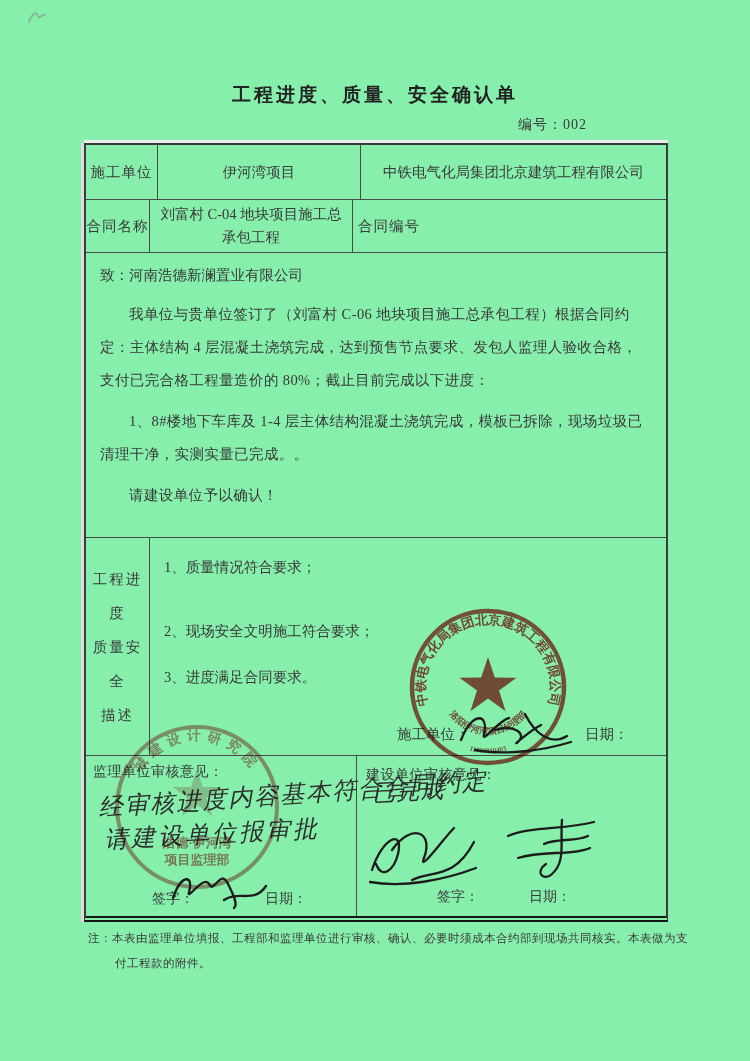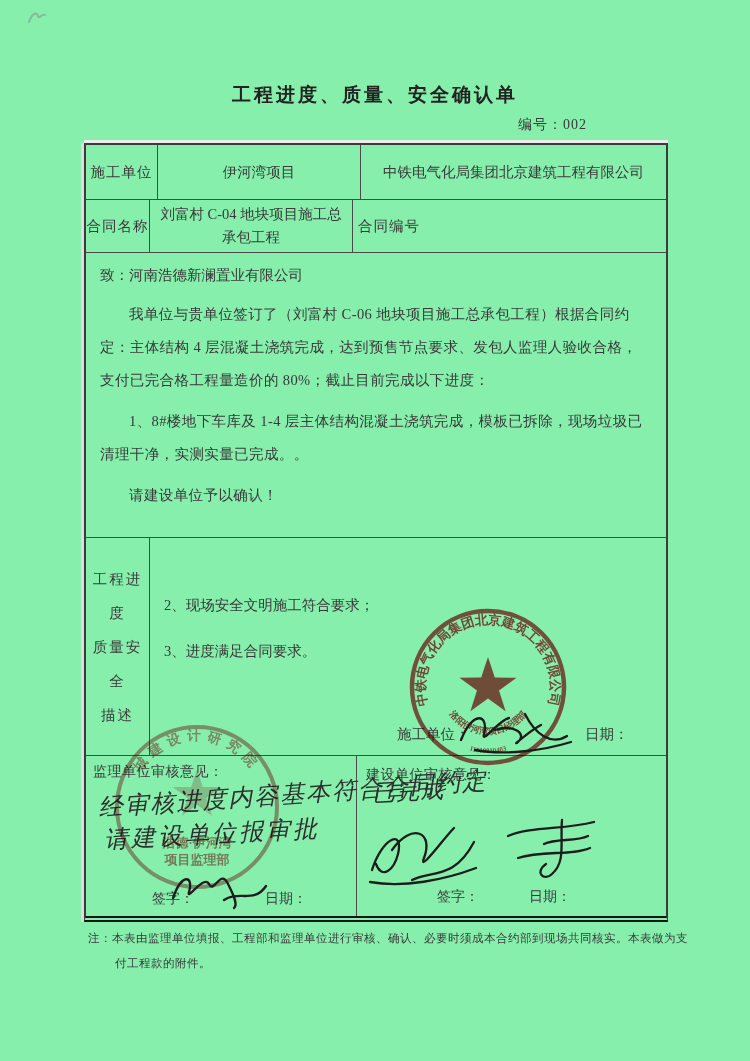--- a/index.html
+++ b/index.html
@@ -101,20 +101,21 @@
       </div>
     </div>
 
     <div class="row" style="height:218px;">
       <div class="cell c1 vlabel">
         <span>工程进度</span>
         <span>质量安全</span>
         <span>描述</span>
       </div>
       <div class="cell progress-cell" style="flex:1;border-right:none;">
+        <div class="p-item i1">1、质量情况符合要求；</div>
         <div class="p-item i2">2、现场安全文明施工符合要求；</div>
         <div class="p-item i3">3、进度满足合同要求。</div>
         <div class="signline" style="left:247px;">施工单位：</div>
         <div class="signline" style="left:435px;">日期：</div>
       </div>
     </div>
 
     <div class="row" style="height:160px;">
       <div class="cell rev-cell rev-left">
         <div class="rev-title">监理单位审核意见：</div>

